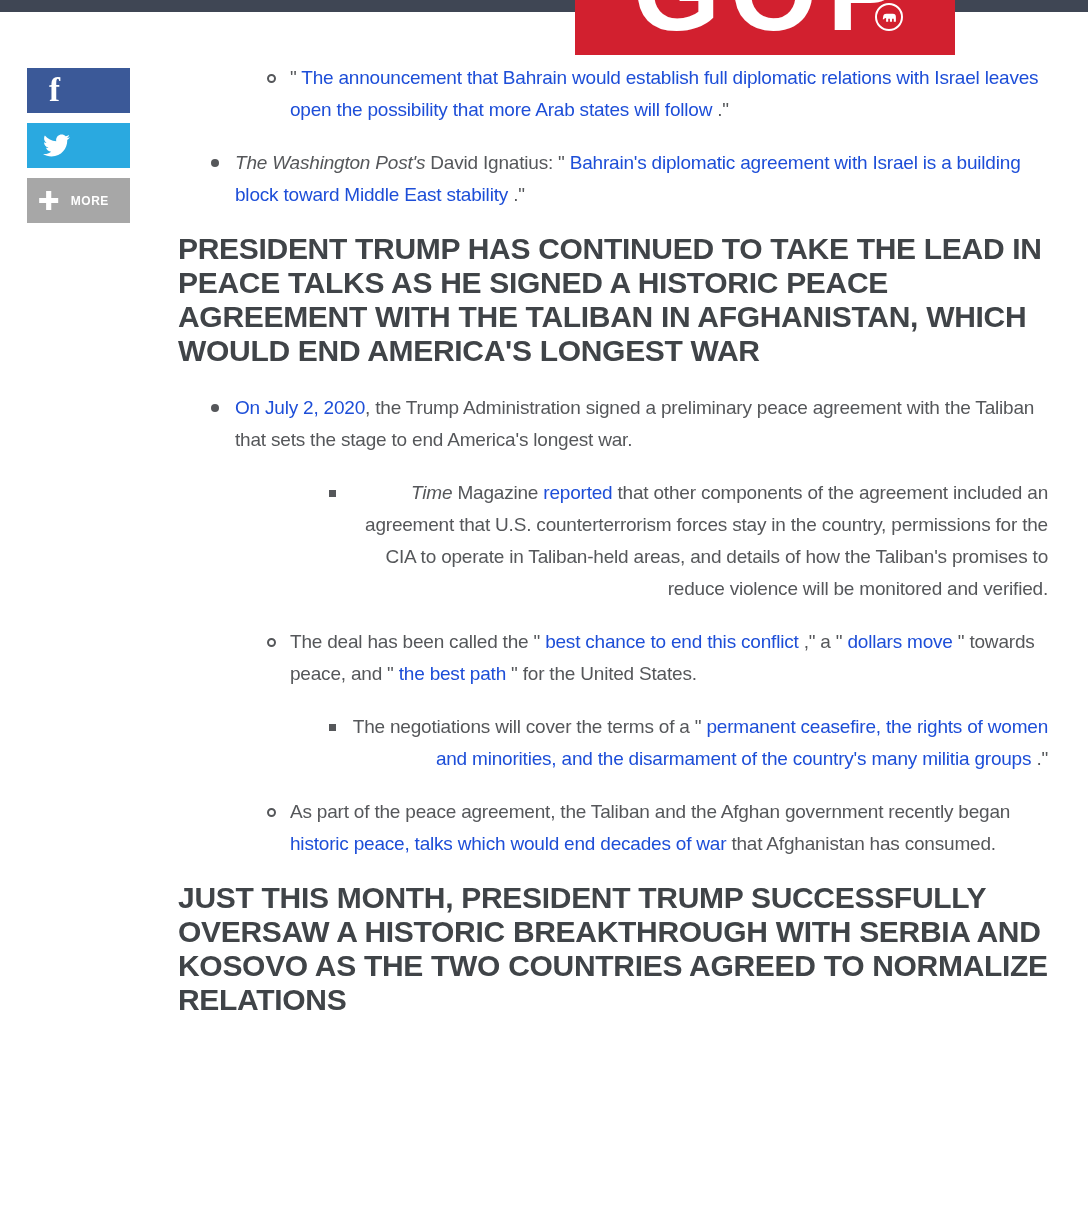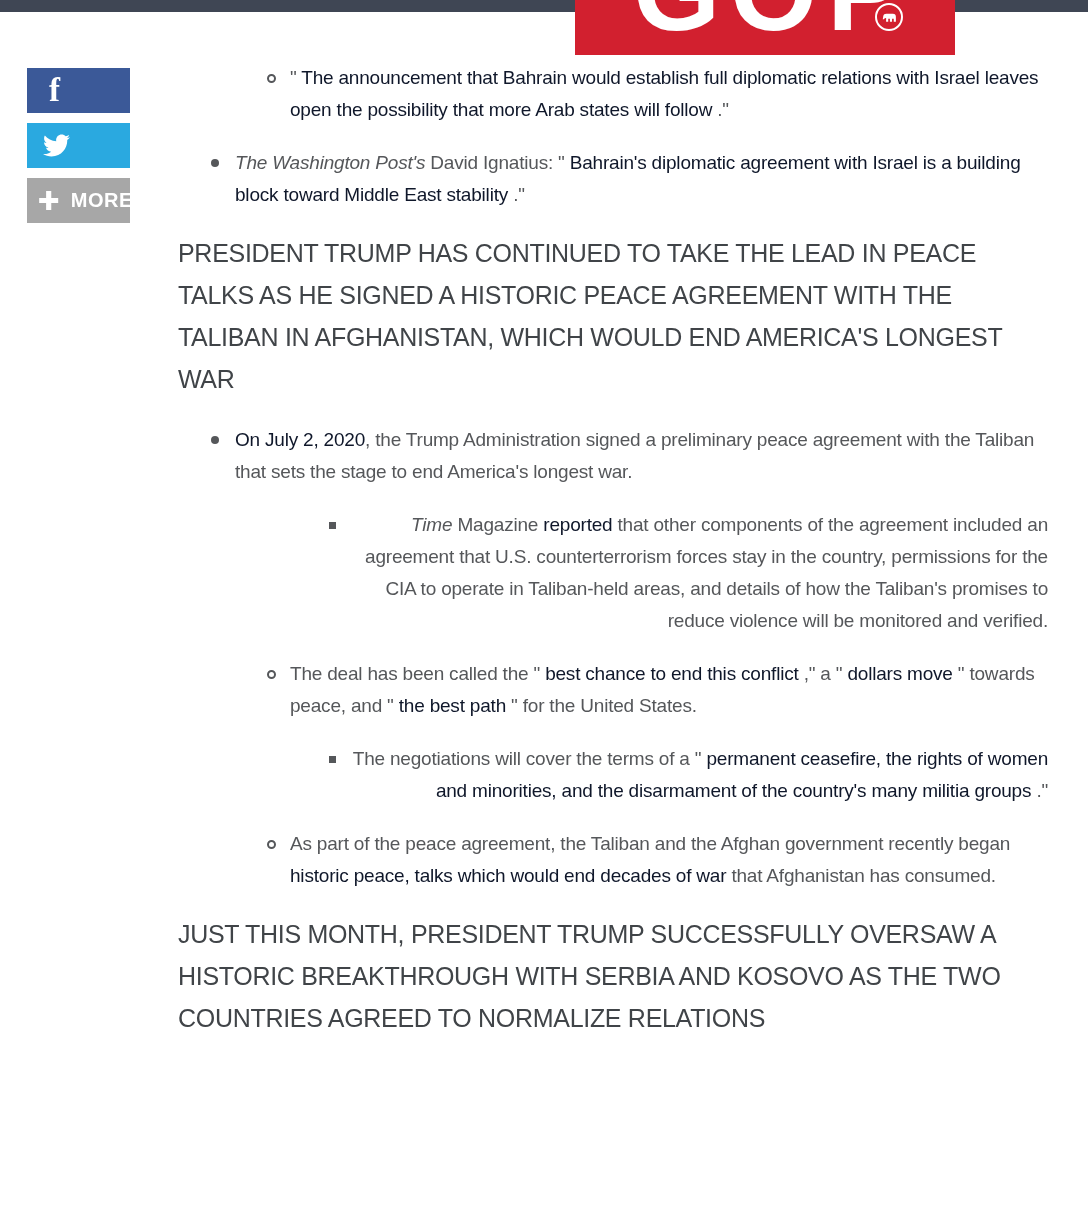--- a/index.html
+++ b/index.html
@@ -24,37 +24,37 @@
   .share { width: 103px; height: 45px; border: 0; display: flex; align-items: center;
     cursor: pointer; color: #fff; padding: 0 0 0 14px; }
   .share.facebook { background: #3b5998; }
   .share.twitter  { background: #2aa9e0; }
   .share.more     { background: #a7a7a7; gap: 11px; padding-left: 11px; }
   .fb-f { font-size: 33px; font-weight: bold; color: #fff; line-height: 1;
     font-family: "Liberation Serif", serif; margin-left: 8px; }
   .tw-bird svg { width: 27px; height: 27px; display: block; margin-left: 2px; }
   .plus-glyph { font-size: 26px; font-weight: bold; line-height: 1; color: #fff;
     font-family: "DejaVu Sans", sans-serif; }
-  .more-label { font-size: 20px; font-weight: bold; letter-spacing: 0.5px; color: #fff; }
+  .more-label { font-size: 12px; font-weight: bold; letter-spacing: 0.5px; color: #fff; }
 
   
   .article { position: absolute; left: 178px; top: 62px; width: 870px; }
   .li { position: relative; margin-bottom: 21px; }
   .li .txt { font-size: 19px; line-height: 32px; color: #55575a; letter-spacing: -0.2px; }
   .li.l1 .txt { padding-left: 57px; }
   .li.l2 .txt { padding-left: 112px; }
   .li.l3 .txt { padding-left: 174px; text-align: right; }
   .marker { position: absolute; top: 12px; display: block; }
   .li.l1 .marker { left: 33px; width: 8px; height: 8px; border-radius: 50%; background: #55575a; }
   .li.l2 .marker { left: 89px; width: 9px; height: 9px; border-radius: 50%;
     border: 2px solid #55575a; background: transparent; }
   .li.l3 .marker { left: 151px; width: 7px; height: 7px; background: #55575a; top: 13px; }
-  .heading { font-size: 25px; font-weight: normal; line-height: 42px; color: #404448;
+  .heading { font-size: 30px; font-weight: bold; line-height: 34px; color: #404448;
     letter-spacing: -0.3px; margin: 2px 0 24px 0; }
-  .txt a.link, a.link { color: #0f172a; text-decoration: none; }
+  .txt a.link, a.link { color: #1d4ed8; text-decoration: none; }
   .txt em { }
 </style>
 </head>
 <body>
 
 <div class="topbar"></div>
 
 <button class="gop-banner">
   <span class="gop-letters">GOP</span>
   <span class="gop-mark">

